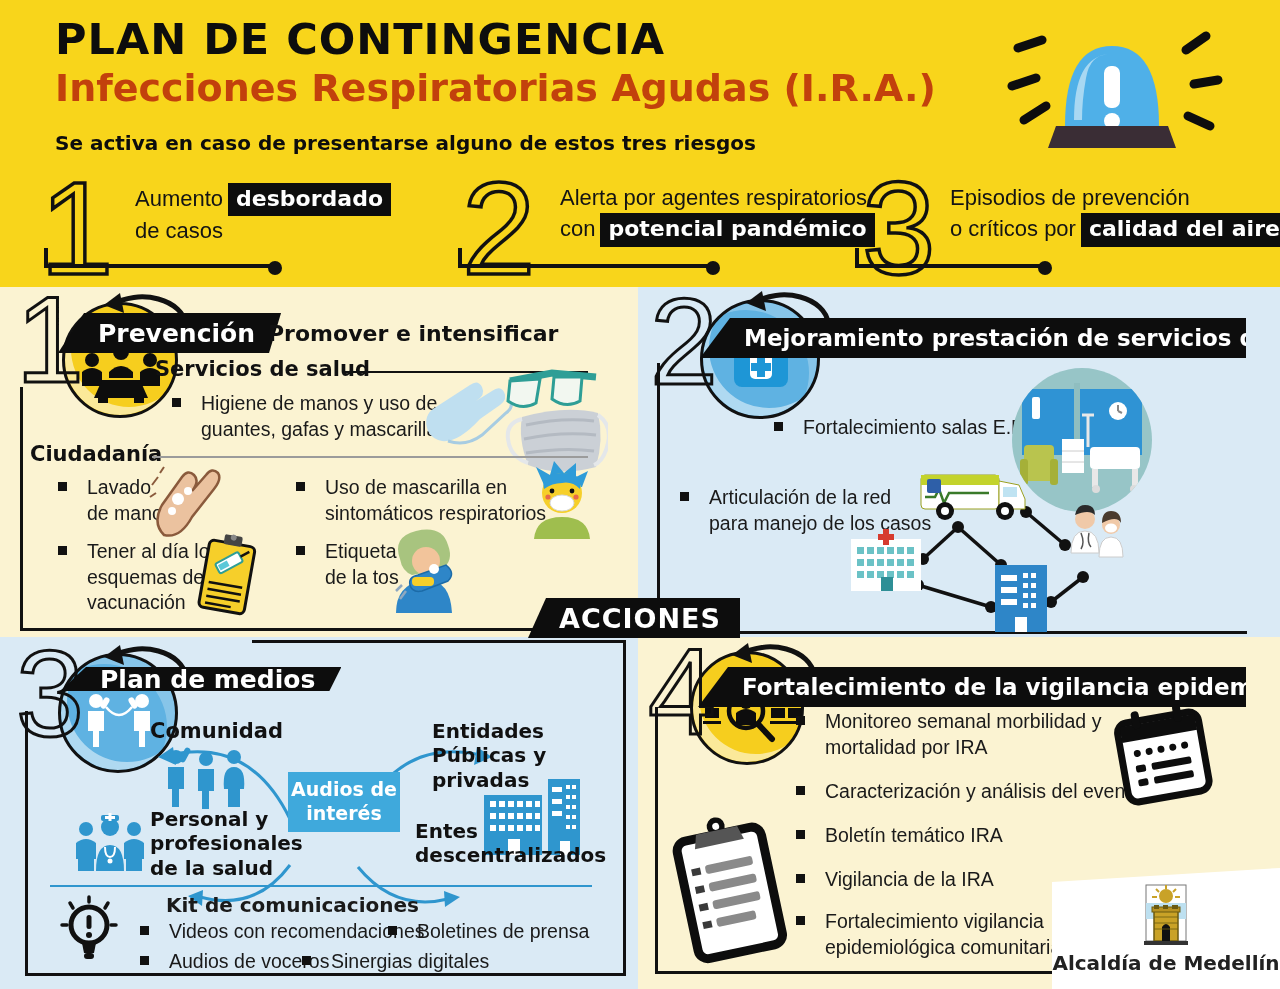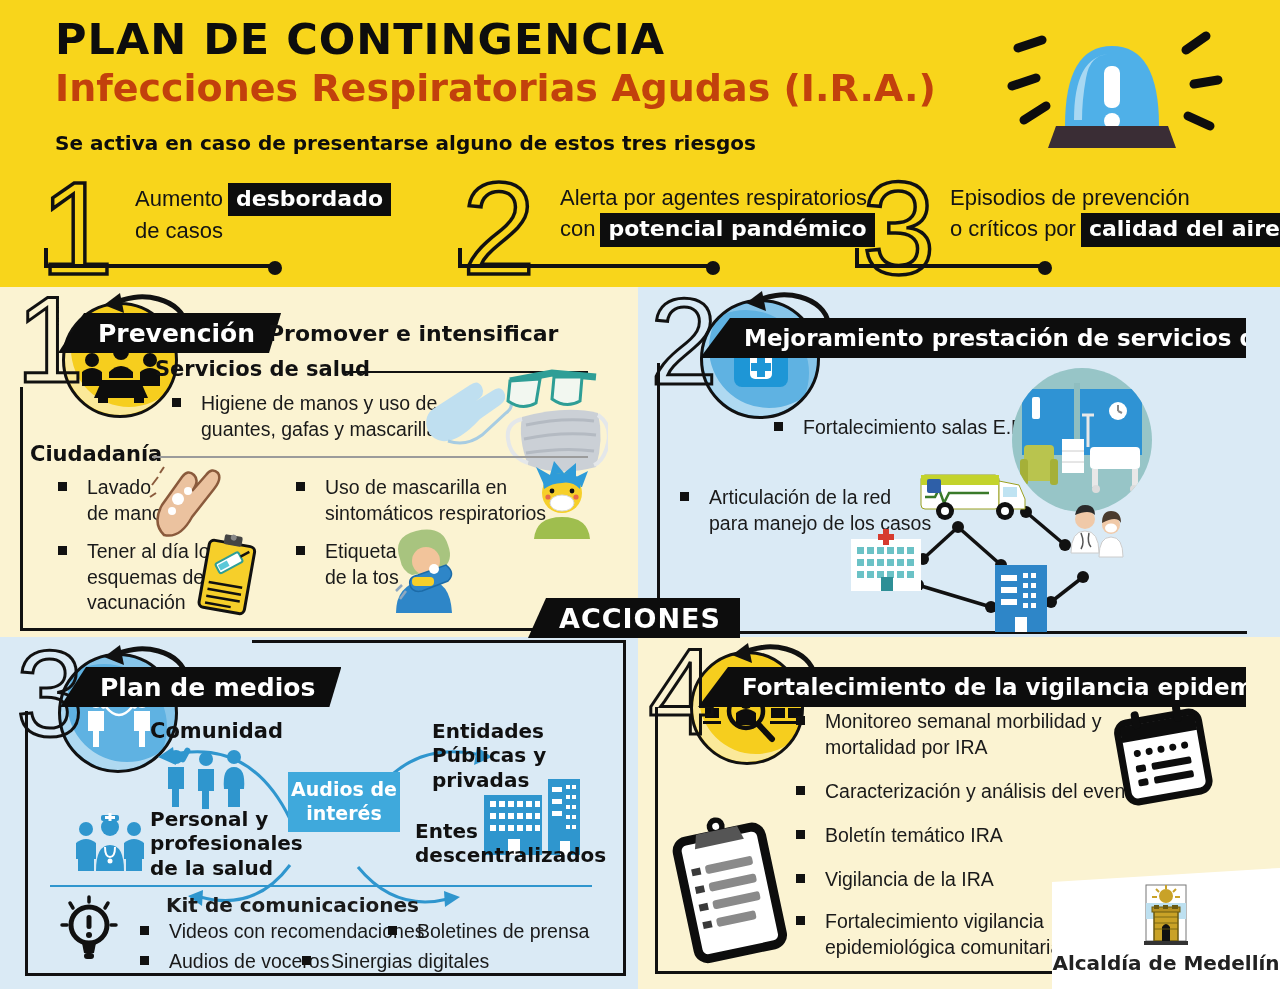--- a/index.html
+++ b/index.html
@@ -419,21 +419,21 @@
         <rect x="54" y="8" width="6" height="12" rx="3" transform="rotate(-30 57 14)"></rect>
       </g>
       <path d="M30 18 Q43 34 56 18" fill="none" stroke="#fff" stroke-width="2.5"></path>
     </svg>
     <svg class="abs" style="left:96px; top:4px;" width="96" height="42" viewBox="0 0 96 42">
       <path d="M90 36 A 44 30 0 0 0 16 16" fill="none" stroke="#111" stroke-width="5"></path>
       <path d="M24 4 L8 16 L28 24 Z" fill="#111"></path>
     </svg>
 
     <div class="abs panel-num" style="left:16px; top:10px;">3</div>
-    <div class="abs badge badge-skew" style="left:60px; top:30px; height:40px; font-size:25px;">Plan de medios</div>
+    <div class="abs badge badge-skew" style="left:60px; top:30px; height:24px; font-size:25px;">Plan de medios</div>
 
     <svg class="abs" style="left:40px; top:60px;" width="560" height="230" viewBox="0 0 560 230">
       <g fill="none" stroke="#2F96CE" stroke-width="3">
         <path d="M250 122 Q210 40 130 58"></path>
         <path d="M320 122 Q360 40 440 58"></path>
         <path d="M250 168 Q215 215 160 200"></path>
         <path d="M318 170 Q355 215 408 202"></path>
       </g>
       <g fill="#2F96CE">
         <path d="M133 50 L118 60 L136 68 Z"></path>

